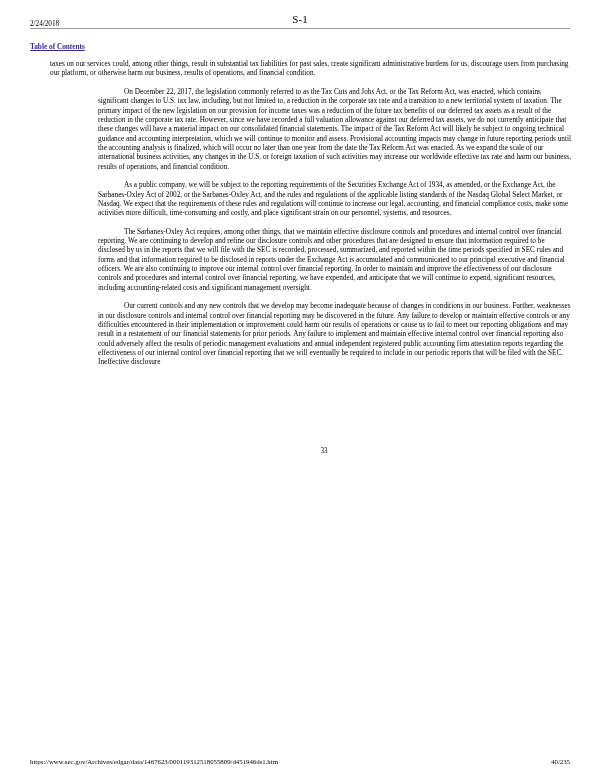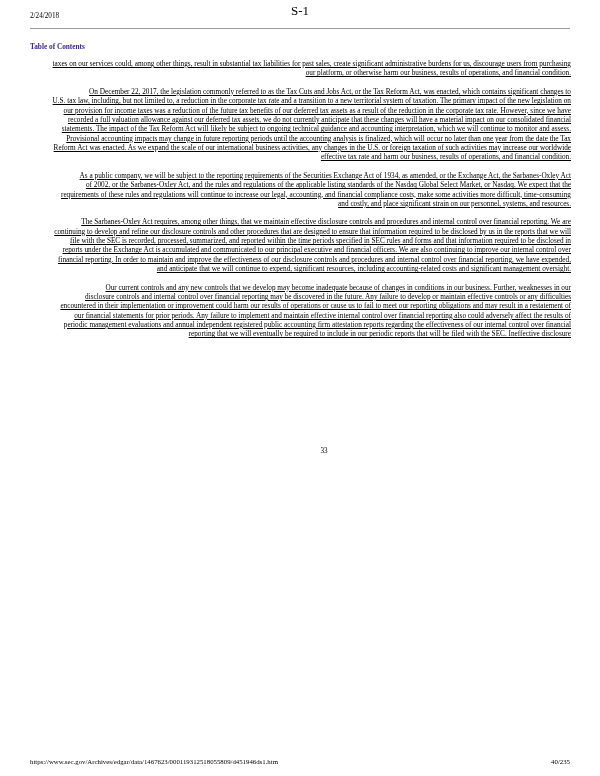--- a/index.html
+++ b/index.html
@@ -1,26 +1,26 @@
 <!DOCTYPE html>
 <html><head>
   <meta charset="utf-8">
   <style>
     html, body { margin: 0; padding: 0; background: #ffffff; }
     body {
       width: 600px; height: 776px; position: relative; overflow: hidden;
       font-family: "Liberation Serif", "DejaVu Serif", serif; color: #000;
     }
-    .hdr-date { position: absolute; left: 30px; top: 12px; font-size: 7.2px; }
-    .hdr-title { position: absolute; left: 0; width: 600px; top: 3px; text-align: center; font-size: 13px; }
+    .hdr-date { position: absolute; left: 30px; top: 20px; font-size: 7.2px; }
+    .hdr-title { position: absolute; left: 0; width: 600px; top: 13px; text-align: center; font-size: 11px; }
     .hr { position: absolute; left: 30px; width: 540px; top: 28px; height: 0; border-top: 1px solid #9a9a9a; }
-    .toc { position: absolute; left: 30px; top: 42px; font-size: 7.3px; font-weight: bold; color: #3a2a8f; cursor: pointer; }
+    .toc { position: absolute; left: 30px; top: 42px; font-size: 7.3px; font-weight: bold; color: #3a2a8f; text-decoration: underline; cursor: pointer; }
     .content { position: absolute; left: 50px; width: 521px; top: 60px; font-size: 7.25px; line-height: 9.35px; }
-    .content p { margin: 0 0 9.2px 0; text-align: right; text-decoration: underline; }
-    .content p.indent { text-indent: 26px; }
+    .content p { margin: 0 0 9.2px 0; text-align: left; }
+    .content p.indent { text-indent: 26px; margin-left: 48px; }
     .content p.heading { font-weight: bold; font-style: italic; }
     .pagenum { position: absolute; left: 12px; width: 600px; top: 447px; text-align: center; font-size: 7.2px; padding-left: 12px; }
     .ftr-url { position: absolute; left: 30px; top: 758px; font-size: 6.8px; }
     .ftr-page { position: absolute; right: 30px; top: 758px; font-size: 6.8px; }
   </style>
 </head>
 <body>
 
 <div class="hdr-date">2/24/2018</div>
 <div class="hdr-title">S-1</div>

